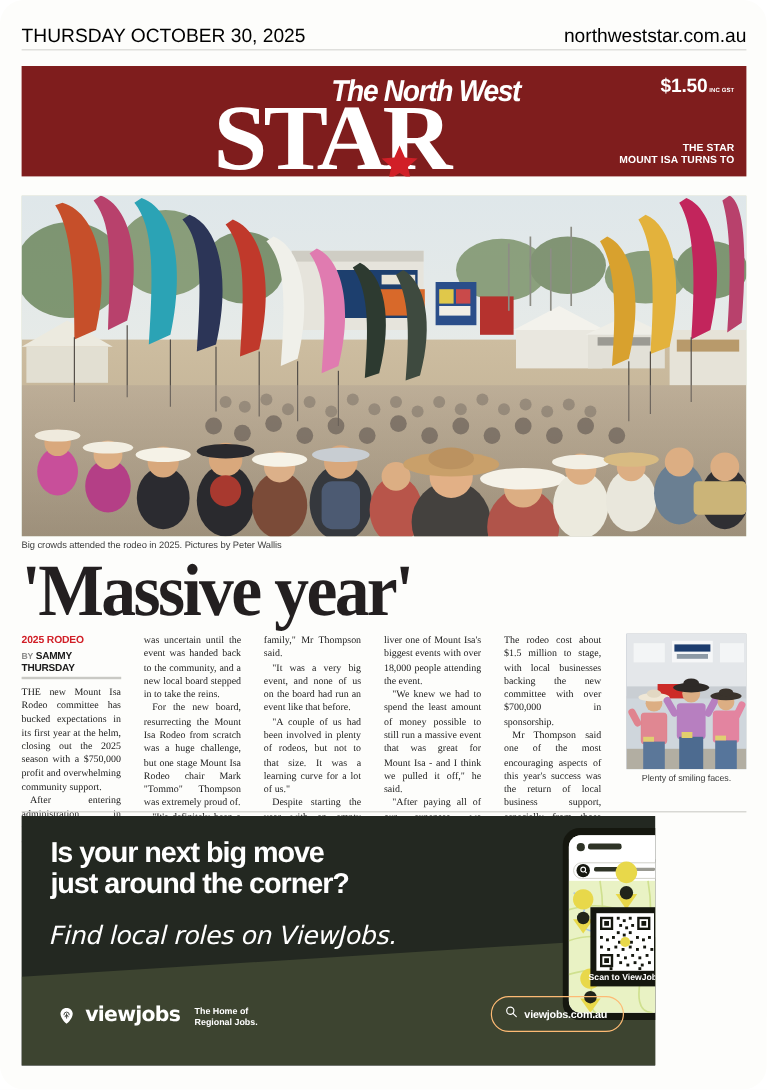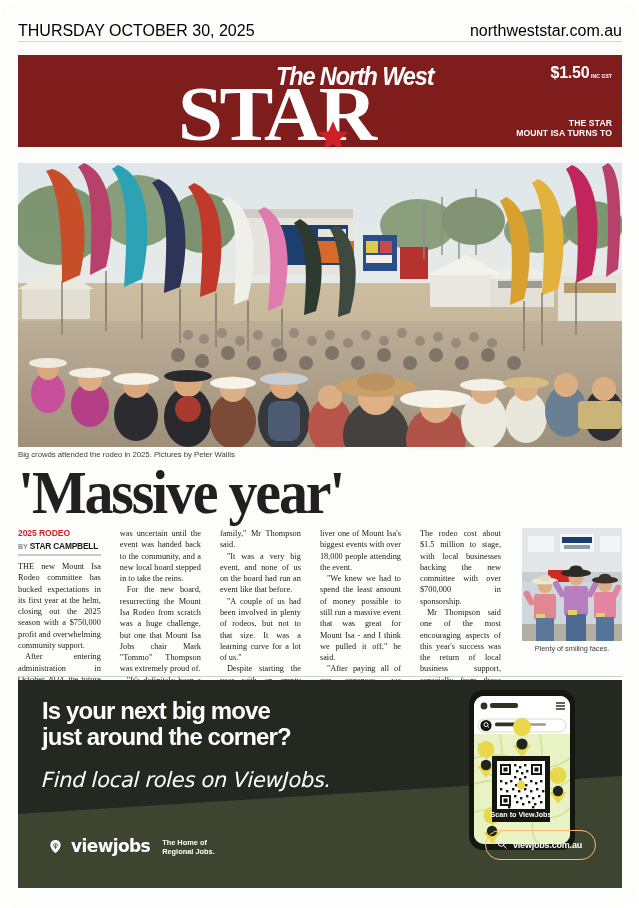--- a/index.html
+++ b/index.html
@@ -233,21 +233,21 @@
     left: 18px; top: 676px;
     width: 604px;
     height: 1px;
     background: #cfcfca;
   }
 
   
   .ad {
     position: absolute;
     left: 18px; top: 680px;
-    width: 604px;
+    width: 528px;
     height: 208px;
     background: #232821;
     overflow: hidden;
   }
   .ad-band {
     position: absolute;
     left: 0; bottom: 0;
     width: 604px;
     height: 120px;
   }
@@ -541,32 +541,32 @@
 
   <h1 class="headline">'Massive year'</h1>
 
   <div class="article">
     <div class="art-cols">
 
       <div class="art-col">
         <div class="kicker">2025 RODEO</div>
         <div class="byline">
           <span class="by-word">BY</span>
-          <span class="by-name">STAR CAMPBELL</span>
+          <span class="by-name">SAMMY THURSDAY</span>
         </div>
         <div class="bodytext">
           <p>THE new Mount Isa Rodeo committee has bucked expectations in its first year at the helm, closing out the 2025 season with a $750,000 profit and overwhelming community support.</p>
           <p>After entering administration in October 2024, the future of the largest rodeo in the southern hemisphere</p>
         </div>
       </div>
 
       <div class="art-col">
         <div class="bodytext">
           <p>was uncertain until the event was handed back to the community, and a new local board stepped in to take the reins.</p>
-          <p>For the new board, resurrecting the Mount Isa Rodeo from scratch was a huge challenge, but one that Mount Isa Jobs chair Mark "Tommo" Thompson was extremely proud of.</p>
+          <p>For the new board, resurrecting the Mount Isa Rodeo from scratch was a huge challenge, but one stage Mount Isa Rodeo chair Mark "Tommo" Thompson was extremely proud of.</p>
           <p>"It's definitely been a massive year for myself and my</p>
         </div>
       </div>
 
       <div class="art-col">
         <div class="bodytext">
           <p>family," Mr Thompson said.</p>
           <p>"It was a very big event, and none of us on the board had run an event like that before.</p>
           <p>"A couple of us had been involved in plenty of rodeos, but not to that size. It was a learning curve for a lot of us."</p>
           <p>Despite starting the year with an empty bank account, the board managed to take the event back to basics, run on a tight budget and still de-</p>

